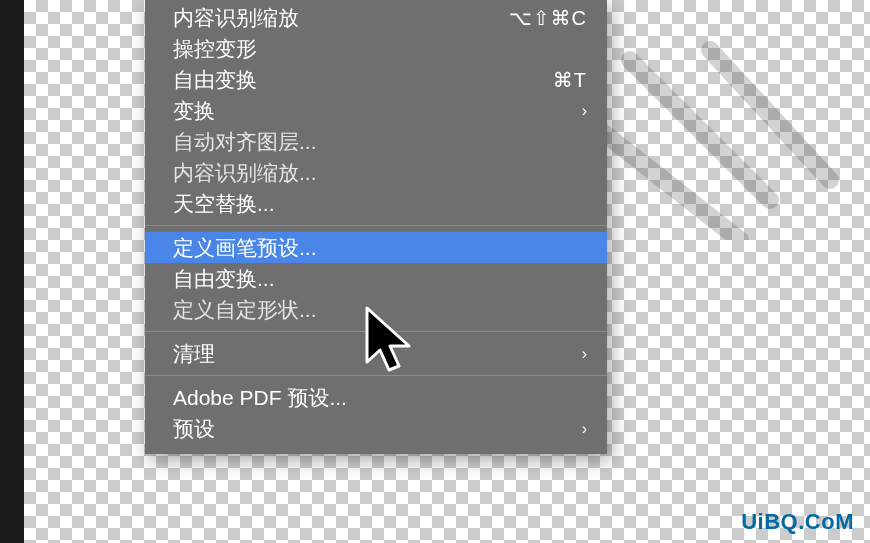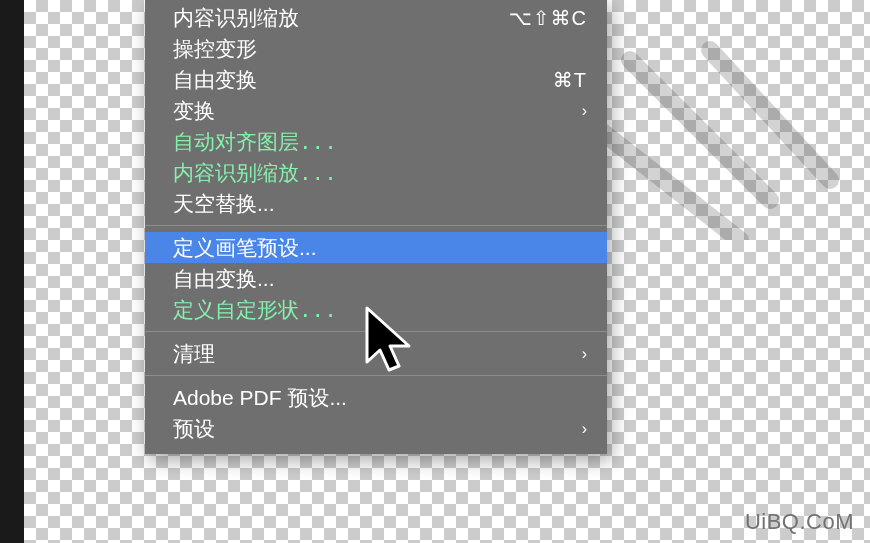--- a/index.html
+++ b/index.html
@@ -55,22 +55,21 @@
       align-items: center;
       height: 31px;
       padding: 0 20px 0 28px;
       white-space: nowrap;
     }
     .menu-item.selected {
       background: #4a86e8;
       color: #ffffff;
     }
     .menu-item.disabled {
-      color: #86efac;
-      font-family: Liberation Mono, monospace;
+      color: #e5e5e5;
     }
     .menu-label { flex: 1; }
     .menu-shortcut {
       font-size: 20px;
       letter-spacing: 1px;
       font-family: -apple-system, Arial, sans-serif;
     }
     .submenu-arrow {
       font-size: 16px;
       color: #fff;
@@ -85,22 +84,22 @@
       left: 365px;
       top: 306px;
       pointer-events: none;
       z-index: 100;
     }
     .watermark {
       position: absolute;
       right: 16px;
       bottom: 8px;
       font-size: 22px;
-      font-weight: 400;
-      color: #737373;
+      font-weight: 700;
+      color: #0369a1;
       letter-spacing: 0.5px;
       z-index: 50;
     }
     .watermark .hi { text-transform: none; }
     .top-watermark {
       position: absolute;
       right: 16px;
       top: 6px;
       font-size: 26px;
       font-weight: 700;

